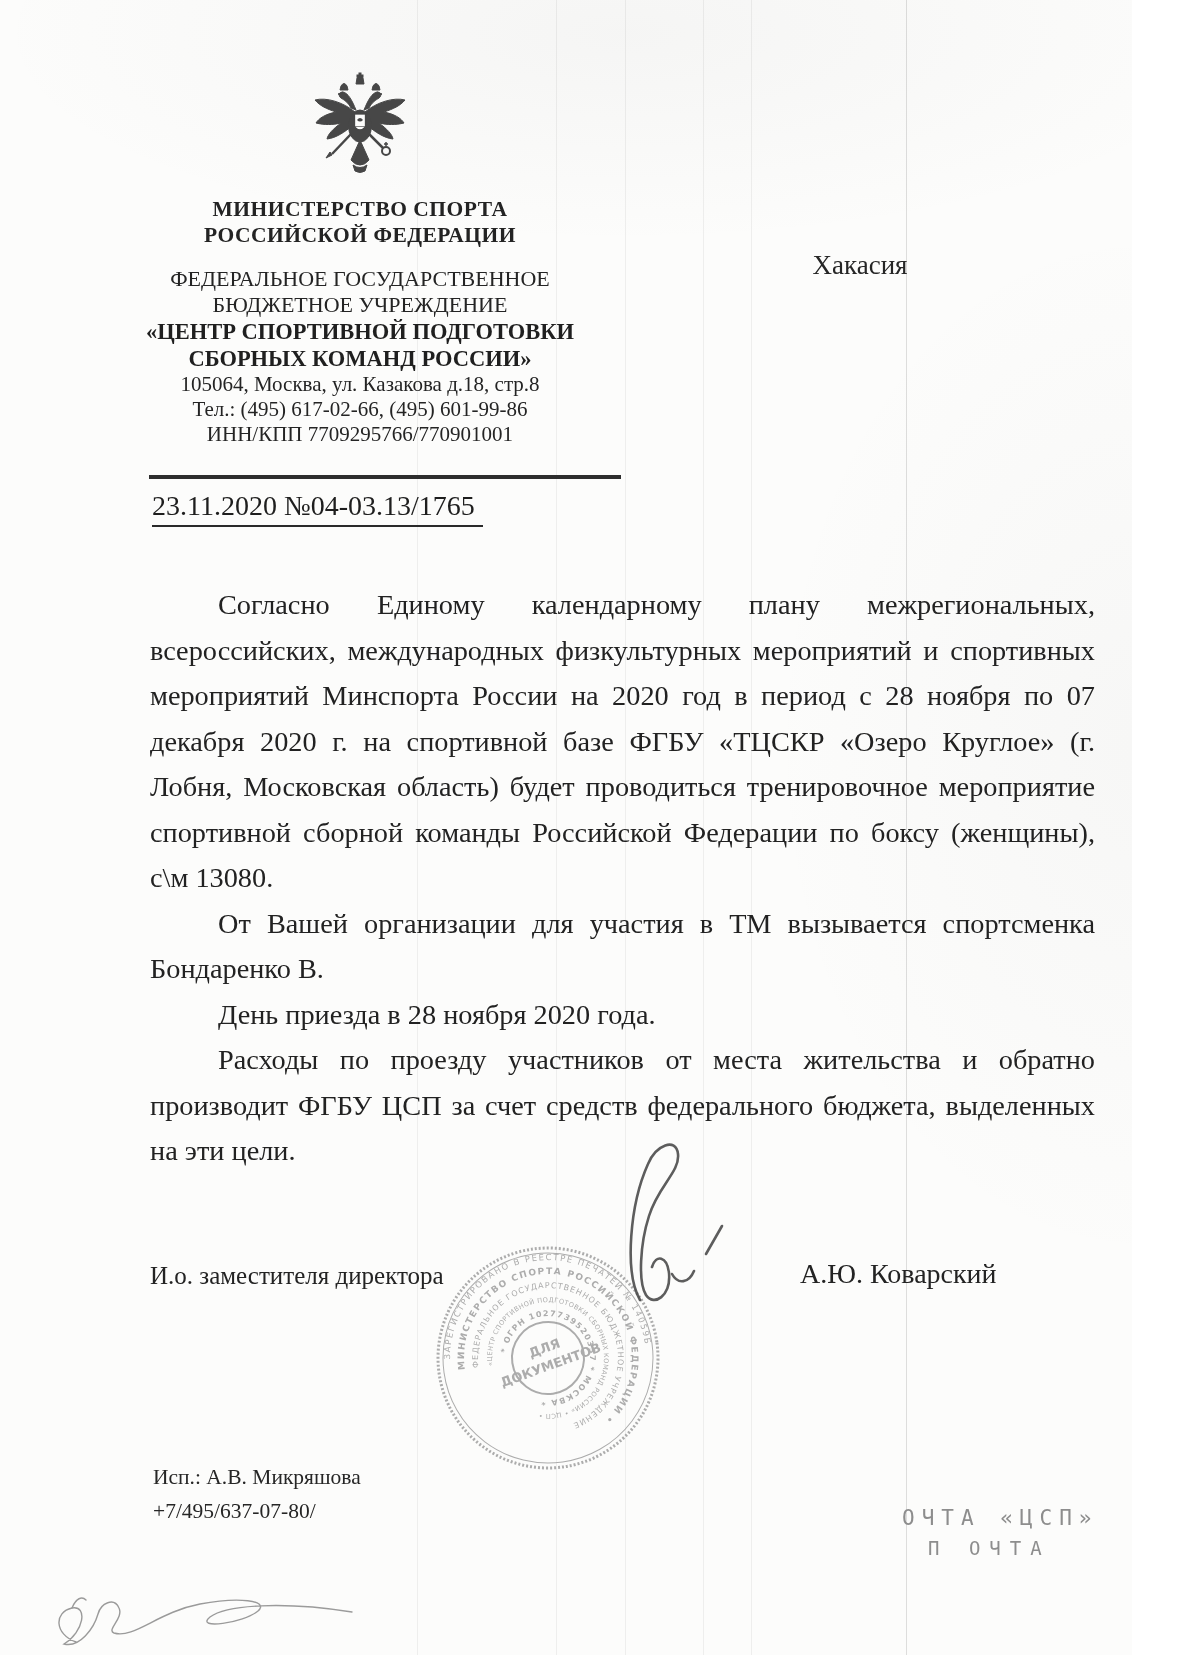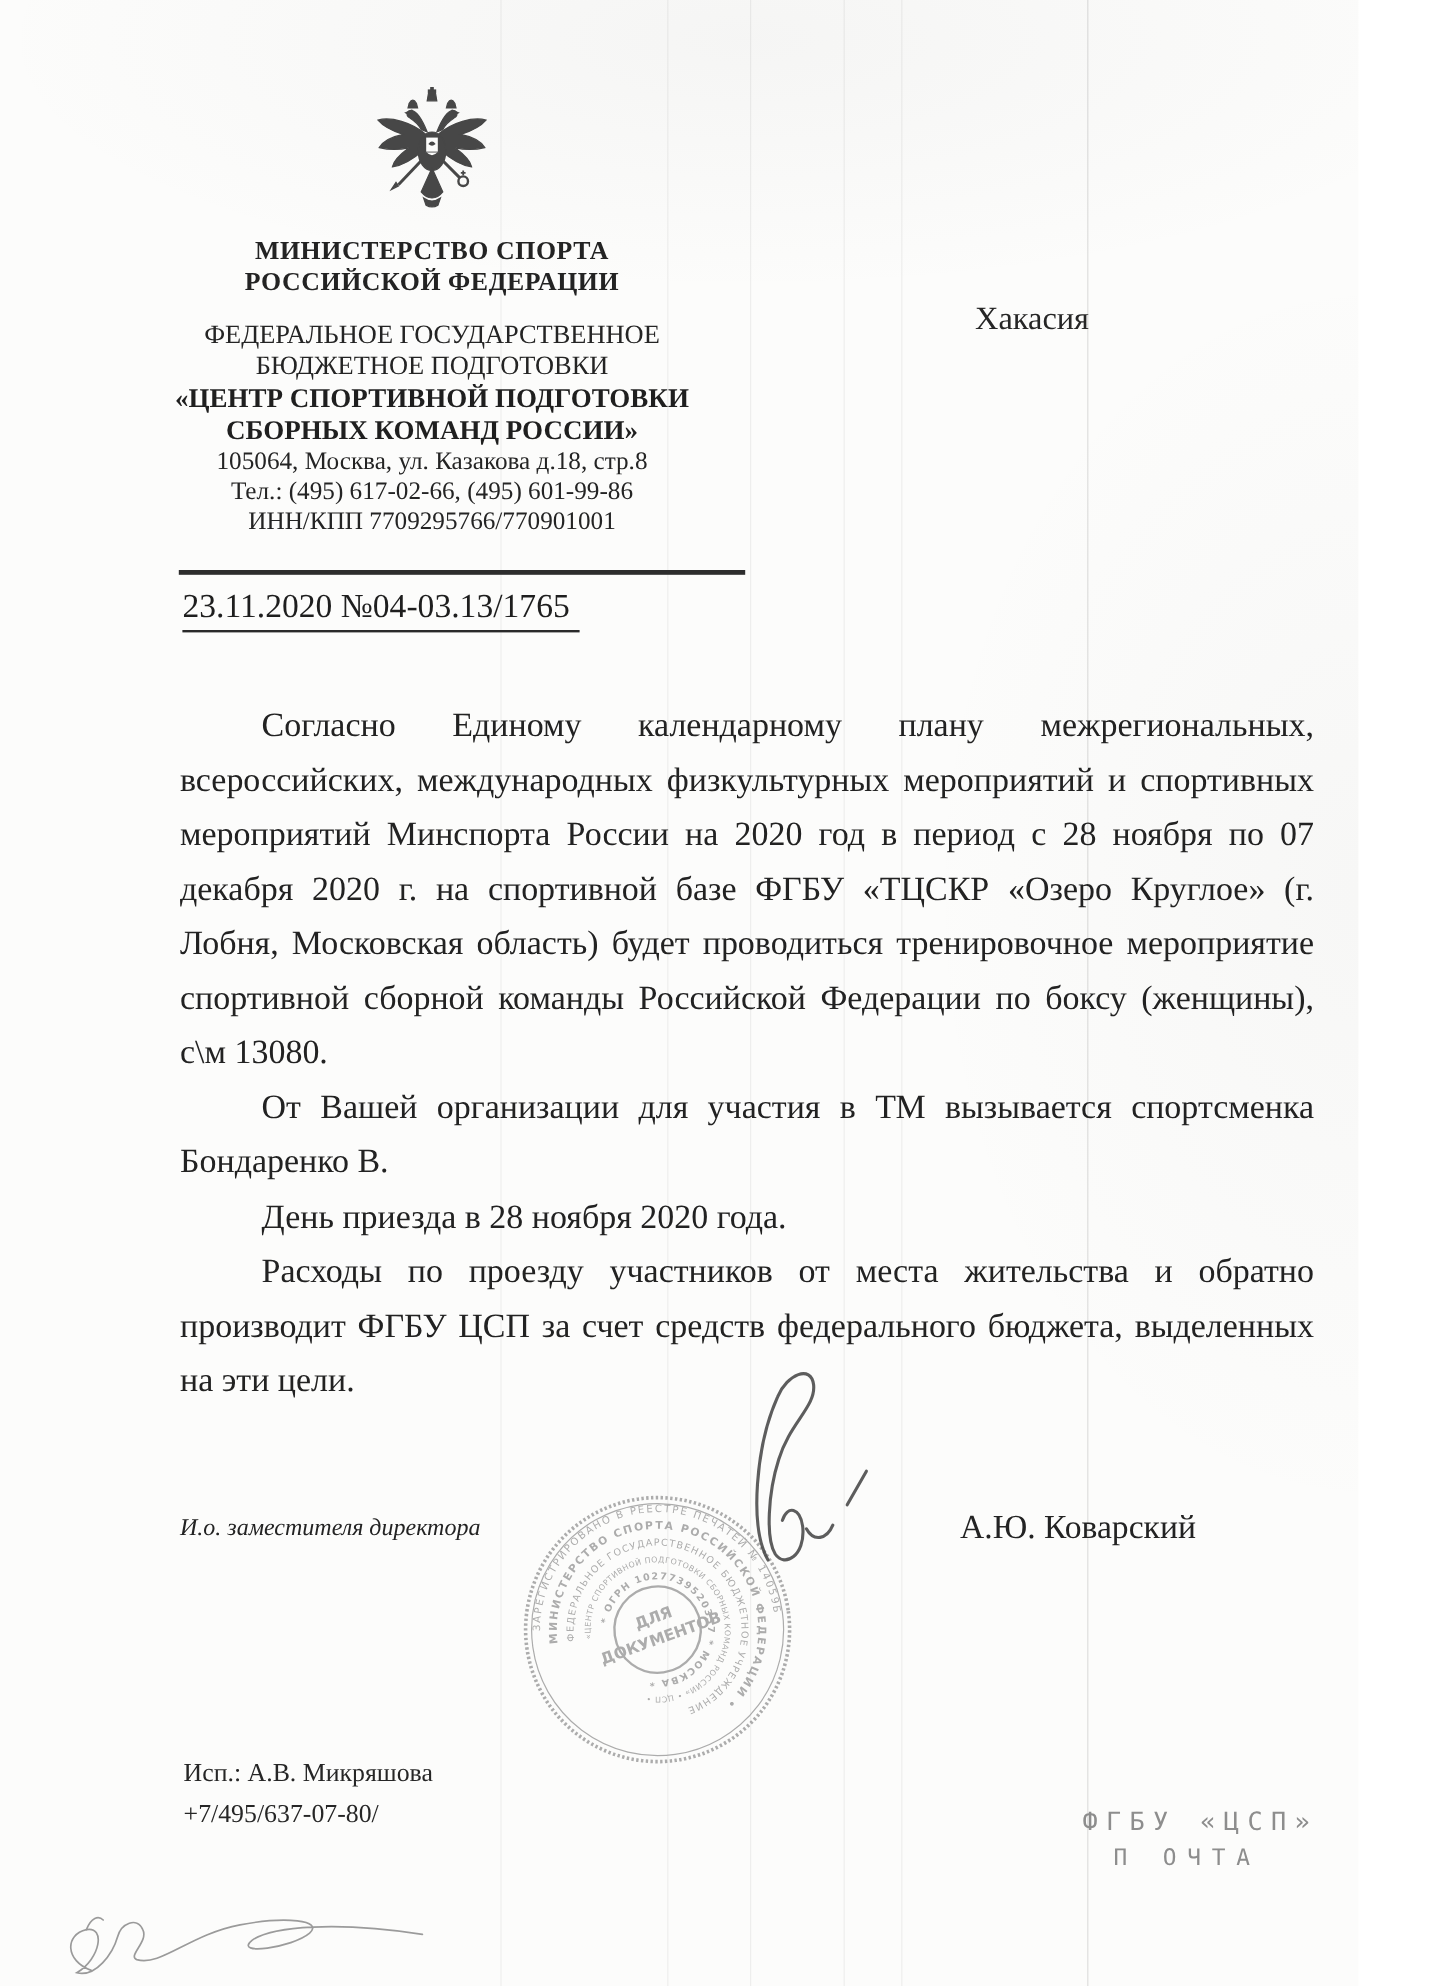--- a/index.html
+++ b/index.html
@@ -31,21 +31,21 @@
     font-size:27px;line-height:38px;color:#262626;}
 
   .rule{position:absolute;left:149px;top:475px;width:472px;height:4px;background:#2d2d2d;}
   .refline{position:absolute;left:152px;top:490px;font-size:28px;color:#1e1e1e;
     border-bottom:2.5px solid #2a2a2a;padding:0 8px 3px 0;}
 
   .bodytext{position:absolute;left:150px;top:582px;width:945px;
     font-size:28.3px;line-height:45.5px;text-align:justify;color:#222;}
   .bodytext p{margin:0;text-indent:68px;}
 
-  .sigrow-left{position:absolute;left:150px;top:1262px;font-size:20px;color:#232323;font-style:italic;}
+  .sigrow-left{position:absolute;left:150px;top:1262px;font-size:25px;color:#232323;}
   .sigrow-right{position:absolute;left:800px;top:1258px;font-size:28px;color:#232323;}
 
   .stamp{position:absolute;left:424px;top:1234px;opacity:0.82;transform:rotate(-8deg);}
   .pen-signature{position:absolute;left:588px;top:1132px;}
 
   .executor{position:absolute;left:153px;top:1460px;font-size:21.5px;line-height:34px;color:#262626;}
 
   .postal{position:absolute;left:902px;top:1503px;color:#8d8d8d;
     font-family:"DejaVu Sans Mono","Liberation Mono",monospace;font-size:21px;line-height:30px;}
   .postal .l1{letter-spacing:7px;}
@@ -100,21 +100,21 @@
       <rect x="44.5" y="42" width="11" height="13" fill="#fcfcfb" stroke="#474747" stroke-width="1.3"></rect>
       <path d="M44.5 55 q5.5 6 11 0" fill="#fcfcfb" stroke="#474747" stroke-width="1.3"></path>
       <path d="M47 48 q3-4 6 0 q-3 3 -6 0" fill="#474747"></path>
     </svg>
     <div class="ministry">
       <div>МИНИСТЕРСТВО  СПОРТА</div>
       <div>РОССИЙСКОЙ ФЕДЕРАЦИИ</div>
     </div>
     <div class="org">
       <div>ФЕДЕРАЛЬНОЕ ГОСУДАРСТВЕННОЕ</div>
-      <div>БЮДЖЕТНОЕ ПОДГОТОВКИ</div>
+      <div>БЮДЖЕТНОЕ УЧРЕЖДЕНИЕ</div>
       <div class="org-bold">«ЦЕНТР СПОРТИВНОЙ ПОДГОТОВКИ</div>
       <div class="org-bold">СБОРНЫХ КОМАНД РОССИИ»</div>
     </div>
     <div class="addr">
       <div>105064, Москва, ул. Казакова д.18, стр.8</div>
       <div>Тел.: (495) 617-02-66, (495) 601-99-86</div>
       <div>ИНН/КПП 7709295766/770901001</div>
     </div>
   </div>
 
@@ -169,21 +169,21 @@
       <path d="M118 122 L134 94"></path>
     </g>
   </svg>
 
   <div class="executor">
     <div>Исп.: А.В. Микряшова</div>
     <div>+7/495/637-07-80/</div>
   </div>
 
   <div class="postal">
-    <div class="l1">ФГБУ  «ЦСП»</div>
+    <div class="l1">ОЧТА  «ЦСП»</div>
     <div class="l2">П ОЧТА</div>
   </div>
 
   <svg class="bottom-scribble" width="320" height="90" viewBox="0 0 320 90">
     <g fill="none" stroke="#8a8a8a" stroke-width="1.4" stroke-linecap="round" opacity="0.85">
       <path d="M34 76 C12 68 12 46 30 42 C46 39 42 66 22 78 C38 82 52 62 56 48 C59 37 72 31 77 42 C82 52 64 64 72 67 C92 73 116 46 158 38 C196 31 228 34 216 45 C202 57 152 64 168 51 C184 39 240 35 310 46"></path>
       <path d="M30 42 C34 32 40 30 44 34"></path>
     </g>
   </svg>
 

